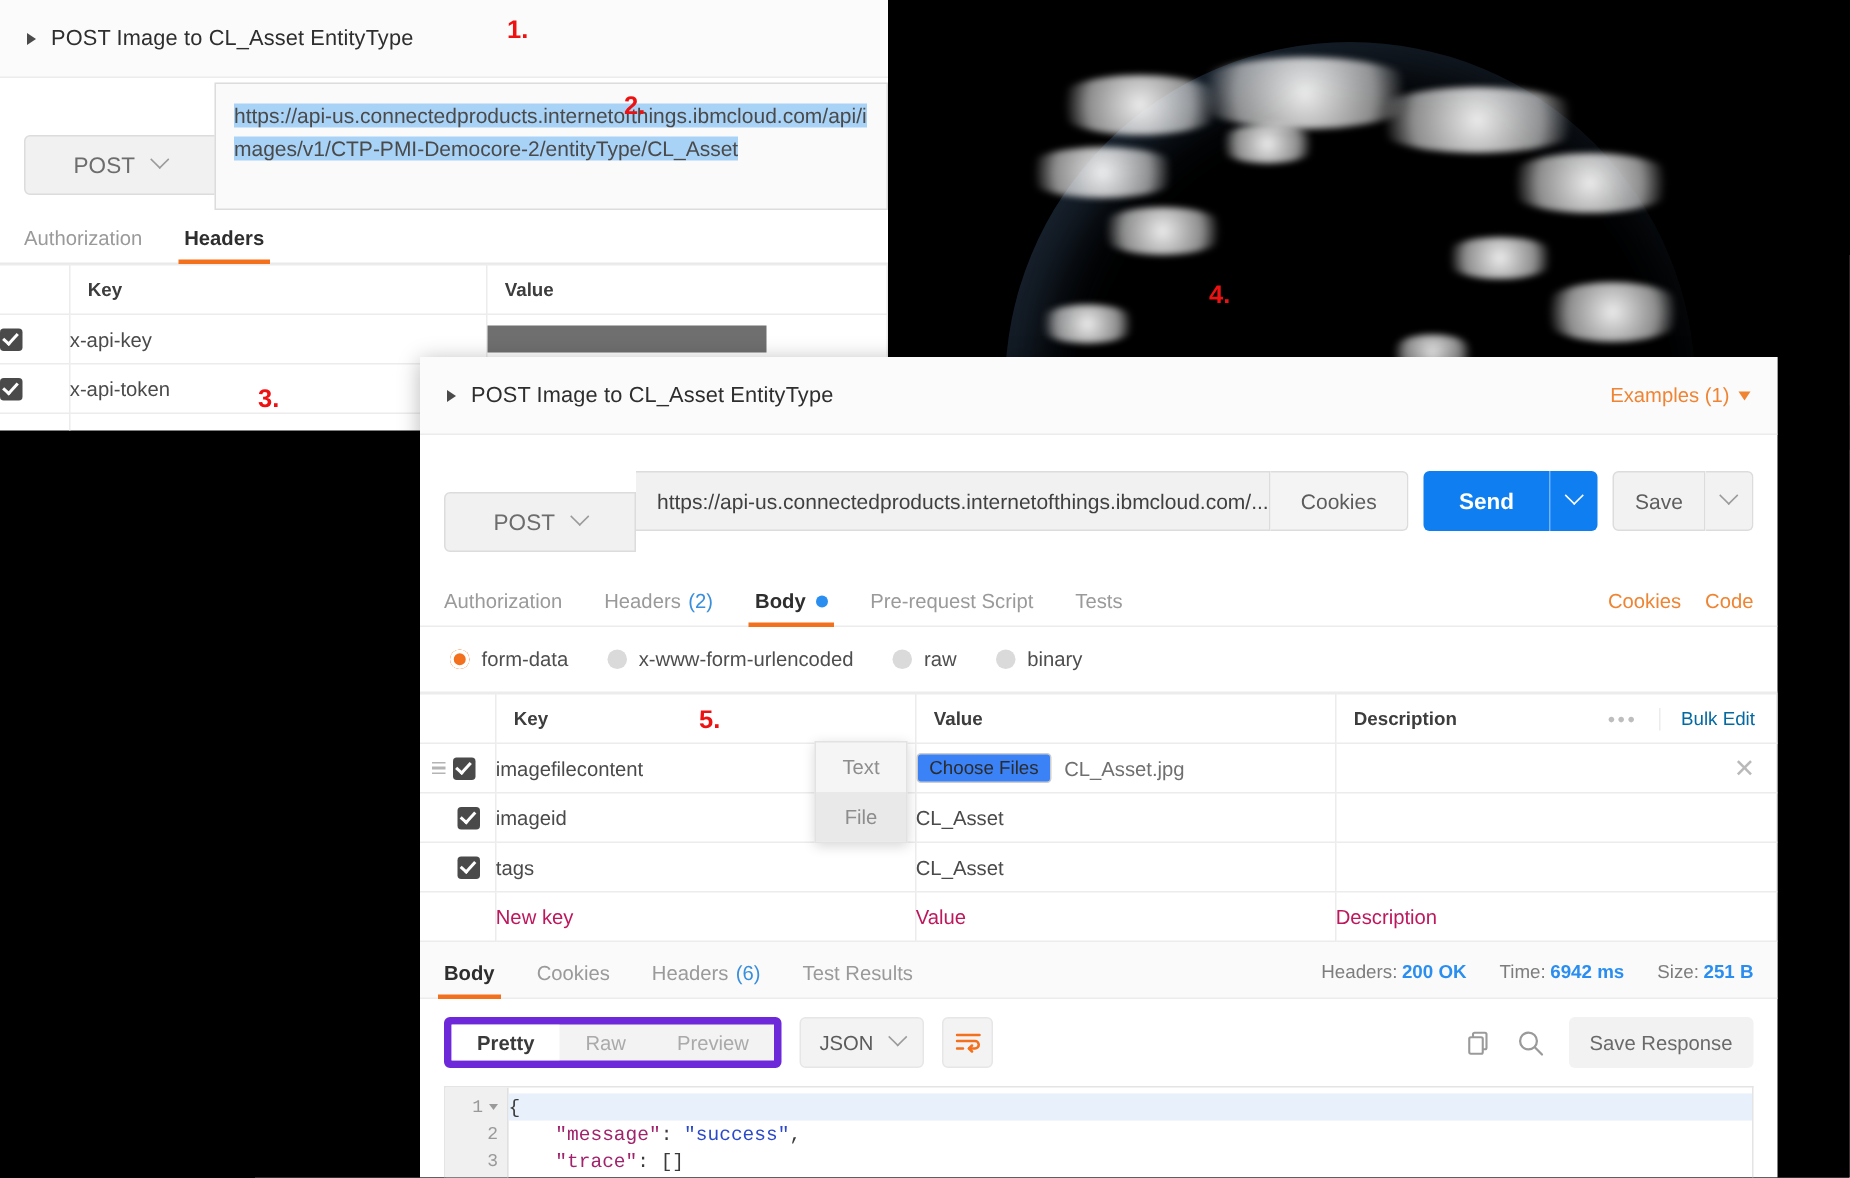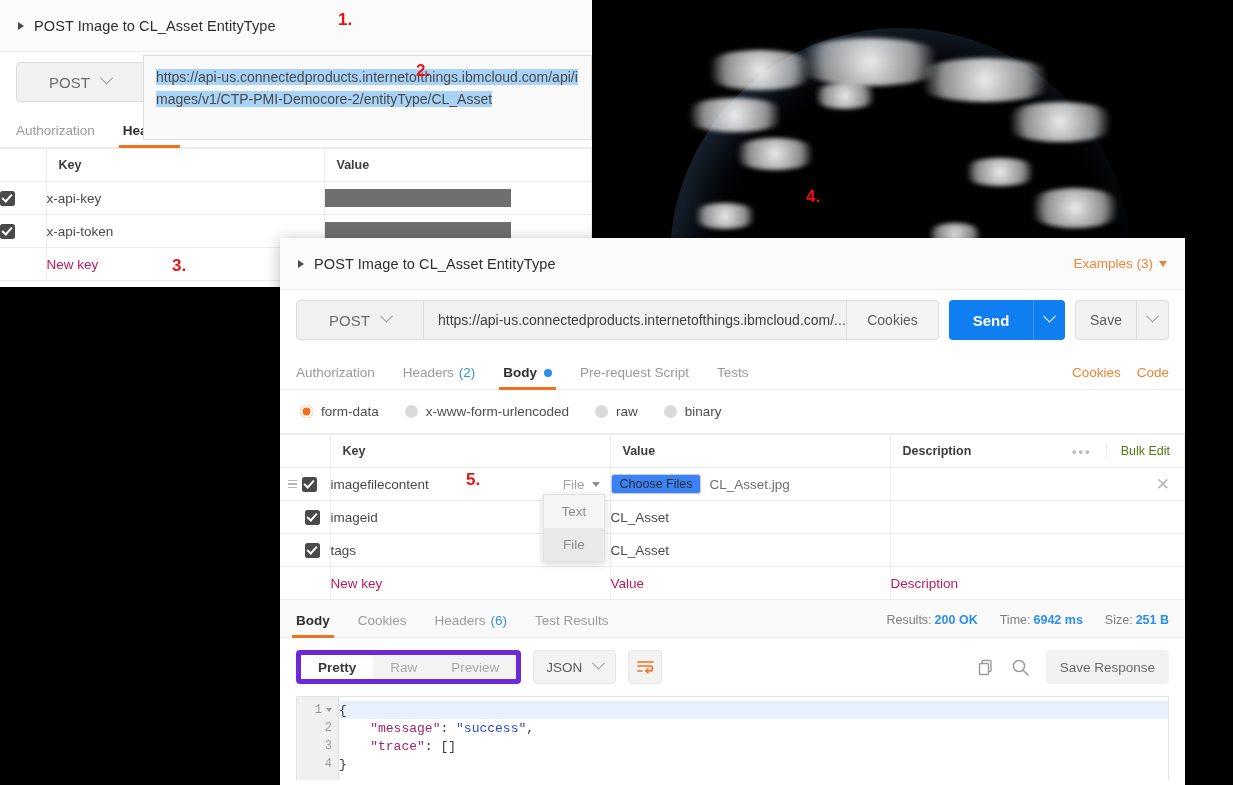--- a/index.html
+++ b/index.html
@@ -52,21 +52,21 @@
   }
   .req-title { font-size: 14.5px; color: #2e2e2e; font-weight: 400; letter-spacing: .1px; }
   .examples-link { margin-left: auto; color: #ef8433; font-size: 13.5px; display: flex; align-items: center; gap: 6px; }
   .tri-down { width: 0; height: 0; border-top: 6px solid #ef8433; border-left: 4.5px solid transparent; border-right: 4.5px solid transparent; }
 
   
   .url-row { display: flex; align-items: center; padding: 10px 16px 12px 16px; gap: 0; }
   .method-box {
     height: 40px; min-width: 128px; background: #f1f1f1; border: 1px solid #dcdcdc;
     border-radius: 4px 0 0 4px; display: flex; align-items: center; justify-content: center; gap: 12px;
-    color: #6d6d6d; font-size: 15px;
+    color: #6d6d6d; font-size: 15px; margin-top: 28px;
   }
   .chev { width: 9px; height: 9px; border-right: 1.8px solid #9b9b9b; border-bottom: 1.8px solid #9b9b9b; transform: rotate(45deg) translate(-3px,-3px); }
   .url-input {
     height: 40px; flex: 1; background: #f1f1f1; border: 1px solid #dcdcdc; border-left: none;
     display: flex; align-items: center; padding: 0 14px; color: #404040; font-size: 14px;
     white-space: nowrap; overflow: hidden;
   }
   .params-btn {
     height: 40px; min-width: 92px; background: #f4f4f4; border: 1px solid #dcdcdc; border-left: none;
     border-radius: 0 4px 4px 0; display: flex; align-items: center; justify-content: center;
@@ -259,21 +259,21 @@
       <span class="sel-text">https://api-us.connectedproducts.internetofthings.ibmcloud.com/api/images/v1/CTP-PMI-Democore-2/entityType/CL_Asset</span>
     </div>
   </div>
 
   <div class="win" id="win-main">
 
     <div class="win-title-bar">
       <span class="caret-right"></span>
       <span class="req-title">POST Image to CL_Asset EntityType</span>
       <span class="examples-link">
-        <span>Examples (3)</span>
+        <span>Examples (1)</span>
         <span class="tri-down"></span>
       </span>
     </div>
 
     <div class="url-row">
       <div class="method-box">
         <span>POST</span>
         <span class="chev"></span>
       </div>
       <div class="url-input">https://api-us.connectedproducts.internetofthings.ibmcloud.com/...</div>
@@ -326,21 +326,21 @@
     <table class="kv-table">
       <tbody>
           <tr class="kv-head">
         <th style="width:50px; border-left:none;"></th>
         <th style="width:280px;">Key</th>
         <th style="width:280px;">Value</th>
         <th>
           <div style="display:flex; align-items:center; height:100%;">
             <span>Description</span>
             <span class="dots" style="margin-left:auto; padding-right:14px; border-right:1px solid #ececec;">•••</span>
-            <span style="color:#4d7c0f; font-weight:400; padding: 0 14px;">Bulk Edit</span>
+            <span style="color:#0369a1; font-weight:400; padding: 0 14px;">Bulk Edit</span>
           </div>
         </th>
       </tr>
 
       <tr>
         <td style="border-left:none;">
           <div class="cell" style="padding-left:8px;">
             <span class="drag-handle">
                   <i></i>
                   <i></i>
@@ -421,21 +421,21 @@
       </tr>
     </tbody>
       </table>
 
     <div class="resp-tabs" style="background:#fafafa;">
       <div class="req-tab active"><span>Body</span></div>
       <div class="req-tab"><span>Cookies</span></div>
       <div class="req-tab"><span>Headers</span><span class="tab-count">(6)</span></div>
       <div class="req-tab"><span>Test Results</span></div>
       <div class="resp-meta">
-        <span><span>Results:</span><b>200 OK</b></span>
+        <span><span>Headers:</span><b>200 OK</b></span>
         <span><span>Time:</span><b>6942 ms</b></span>
         <span><span>Size:</span><b>251 B</b></span>
       </div>
     </div>
 
     <div class="resp-toolbar">
       <div class="seg">
         <div class="active">Pretty</div>
         <div>Raw</div>
         <div>Preview</div>

